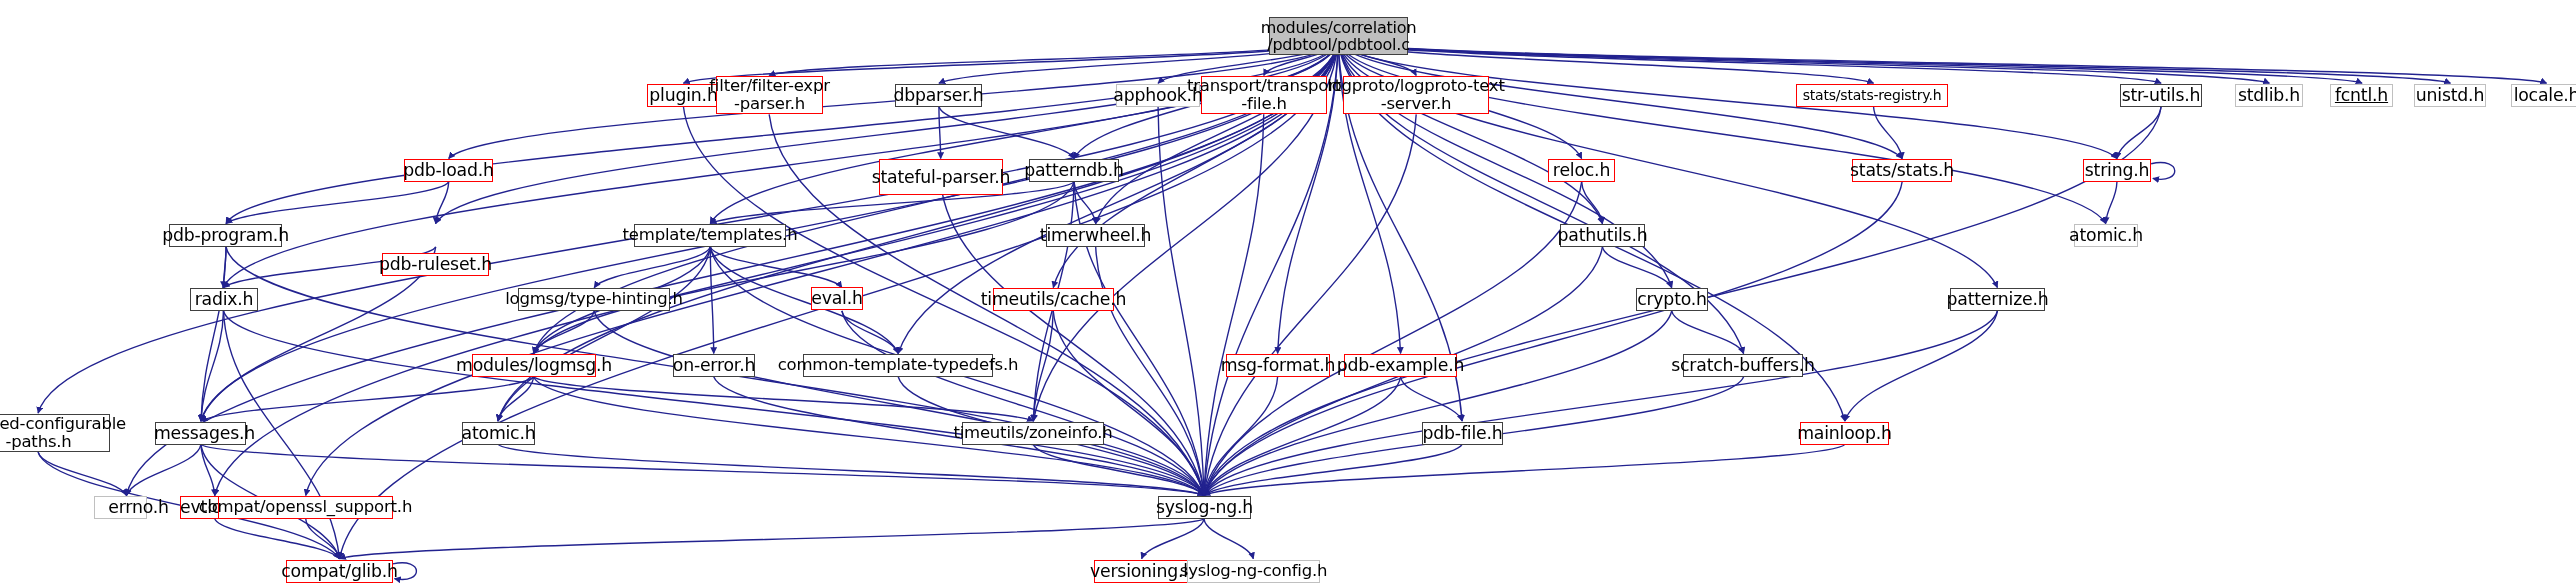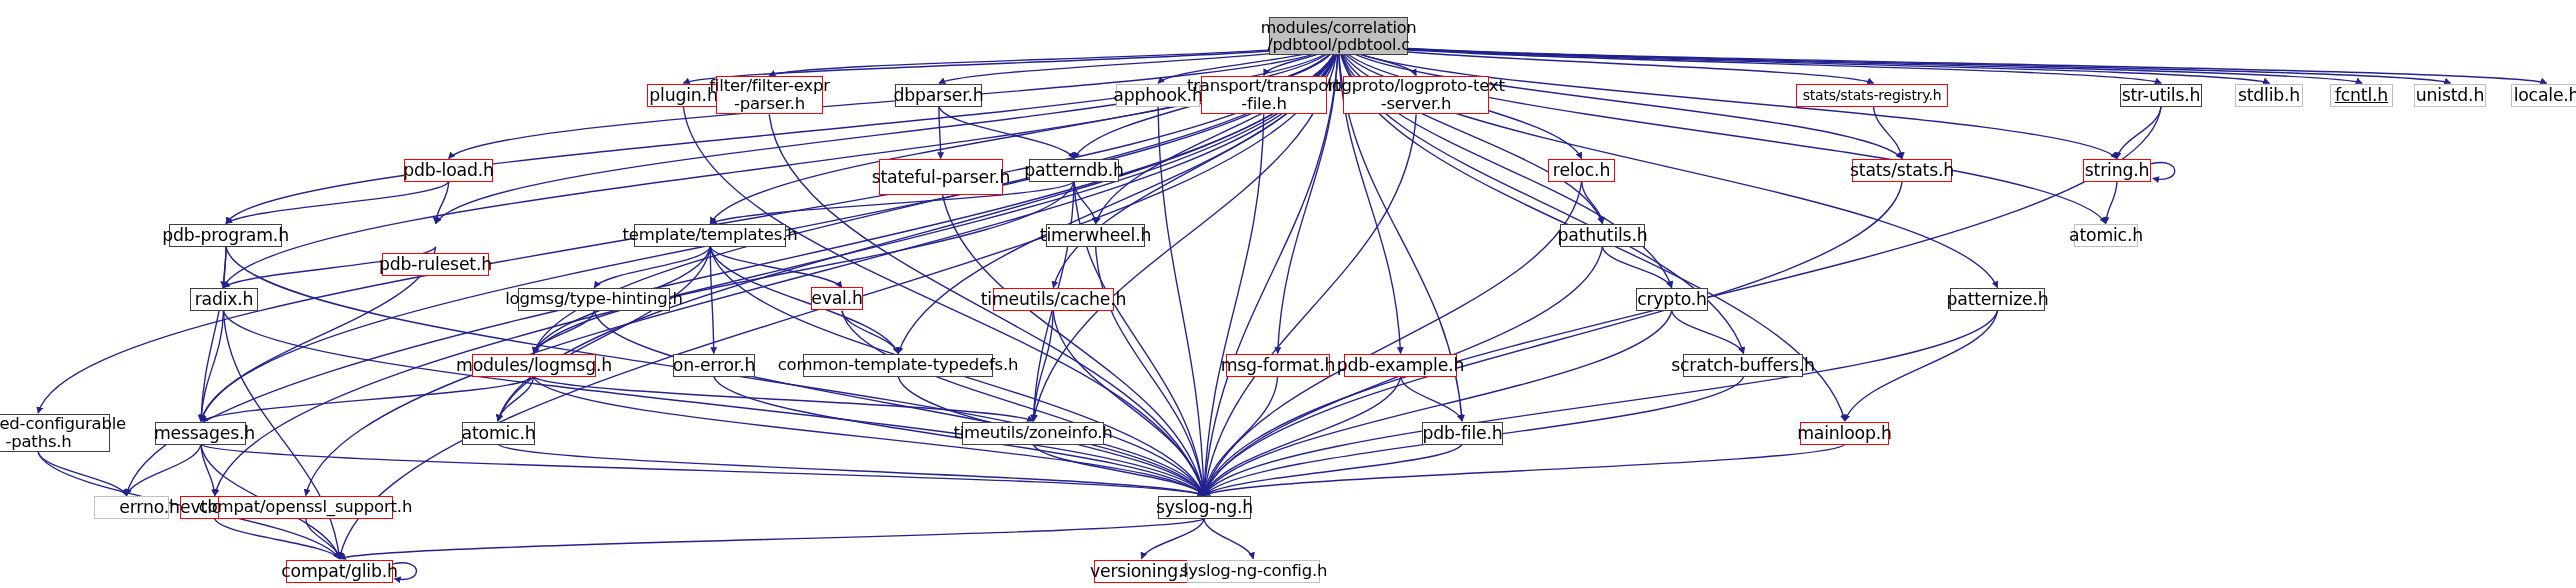--- a/index.html
+++ b/index.html
@@ -205,21 +205,21 @@
     <div class="node red" style="left: 1226px; top: 354px; width: 104px; height: 22.5px;">msg-format.h</div>
     <div class="node red" style="left: 1344px; top: 354px; width: 113px; height: 22.5px;">pdb-example.h</div>
     <div class="node black" style="left: 1683px; top: 354px; width: 120px; height: 22.5px;">scratch-buffers.h</div>
     <div class="node black" style="left: -33px; top: 414px; width: 143px; height: 38px; font-size: 16.5px;">resolved-configurable
 -paths.h</div>
     <div class="node black" style="left: 155px; top: 422px; width: 91px; height: 22.5px; padding-left: 8px;">messages.h</div>
     <div class="node black" style="left: 462px; top: 422px; width: 73px; height: 22.5px;">atomic.h</div>
     <div class="node black" style="left: 962px; top: 422px; width: 142px; height: 22.5px; font-size: 16.5px;">timeutils/zoneinfo.h</div>
     <div class="node black" style="left: 1422px; top: 422px; width: 81px; height: 22.5px;">pdb-file.h</div>
     <div class="node red" style="left: 1800px; top: 422px; width: 89px; height: 22.5px;">mainloop.h</div>
-    <div class="node gray" style="left: 94px; top: 496px; width: 75px; height: 22.5px; padding-left: 36px;">errno.h</div>
+    <div class="node gray" style="left: 94px; top: 496px; width: 53px; height: 22.5px; padding-left: 36px;">errno.h</div>
     <div class="node red" style="left: 180px; top: 496px; width: 69px; height: 22.5px;">evtlog.h</div>
     <div class="node red" style="left: 218px; top: 496px; width: 175px; height: 22.5px; font-size: 16.5px;">compat/openssl_support.h</div>
     <div class="node black" style="left: 1158px; top: 496px; width: 93px; height: 22.5px;">syslog-ng.h</div>
     <div class="node red" style="left: 286px; top: 560px; width: 107px; height: 22.5px;">compat/glib.h</div>
     <div class="node red" style="left: 1094px; top: 560px; width: 96px; height: 22.5px;">versioning.h</div>
     <div class="node gray" style="left: 1187px; top: 560px; width: 133px; height: 22.5px; font-size: 16.5px;">syslog-ng-config.h</div>
   </div>
 
 
 </body></html>

